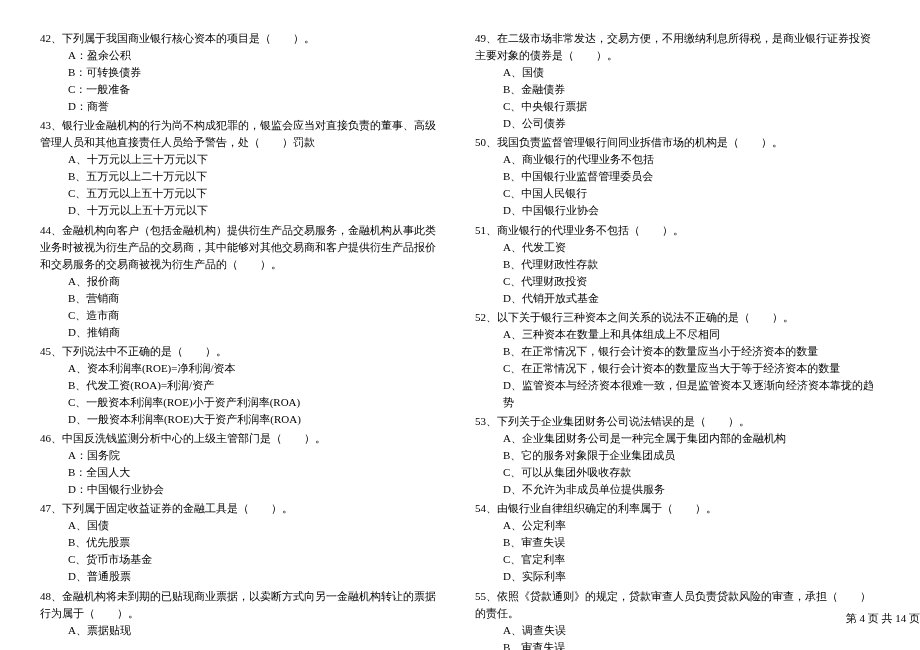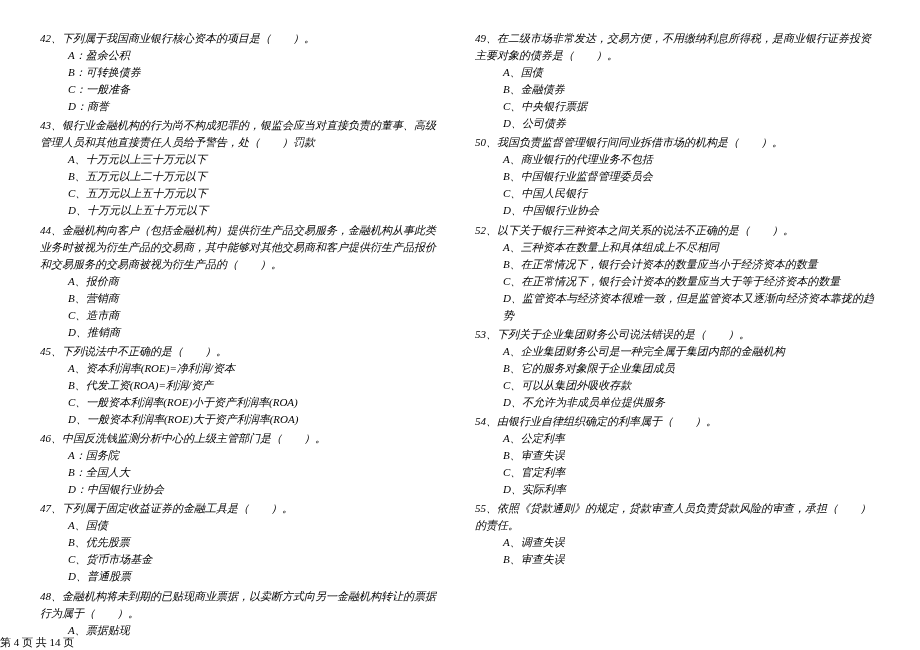--- a/index.html
+++ b/index.html
@@ -18,35 +18,34 @@
     display: flex;
     padding: 30px 40px 10px 40px;
     gap: 30px;
   }
   .col {
     flex: 1;
     line-height: 1.55;
   }
   .q {
     margin-bottom: 2px;
-    font-style: italic;
   }
   .q-text {
     display: block;
   }
   .opt {
     padding-left: 28px;
     display: block;
   }
   .footer {
     position: absolute;
-    bottom: 0;
+    bottom: 24px;
     left: 0;
     right: 0;
-    text-align: left;
+    text-align: right;
     font-size: 11px;
   }
 </style>
 </head>
 <body>
 
 <div class="page">
   <div class="col">
     <div class="q">
       <span class="q-text">42、下列属于我国商业银行核心资本的项目是（　　）。</span>
@@ -105,20 +104,27 @@
       <span class="opt">D、公司债券</span>
     </div>
     <div class="q">
       <span class="q-text">50、我国负责监督管理银行间同业拆借市场的机构是（　　）。</span>
       <span class="opt">A、商业银行的代理业务不包括</span>
       <span class="opt">B、中国银行业监督管理委员会</span>
       <span class="opt">C、中国人民银行</span>
       <span class="opt">D、中国银行业协会</span>
     </div>
     <div class="q">
+      <span class="q-text">51、商业银行的代理业务不包括（　　）。</span>
+      <span class="opt">A、代发工资</span>
+      <span class="opt">B、代理财政性存款</span>
+      <span class="opt">C、代理财政投资</span>
+      <span class="opt">D、代销开放式基金</span>
+    </div>
+    <div class="q">
       <span class="q-text">52、以下关于银行三种资本之间关系的说法不正确的是（　　）。</span>
       <span class="opt">A、三种资本在数量上和具体组成上不尽相同</span>
       <span class="opt">B、在正常情况下，银行会计资本的数量应当小于经济资本的数量</span>
       <span class="opt">C、在正常情况下，银行会计资本的数量应当大于等于经济资本的数量</span>
       <span class="opt">D、监管资本与经济资本很难一致，但是监管资本又逐渐向经济资本靠拢的趋势</span>
     </div>
     <div class="q">
       <span class="q-text">53、下列关于企业集团财务公司说法错误的是（　　）。</span>
       <span class="opt">A、企业集团财务公司是一种完全属于集团内部的金融机构</span>
       <span class="opt">B、它的服务对象限于企业集团成员</span>

